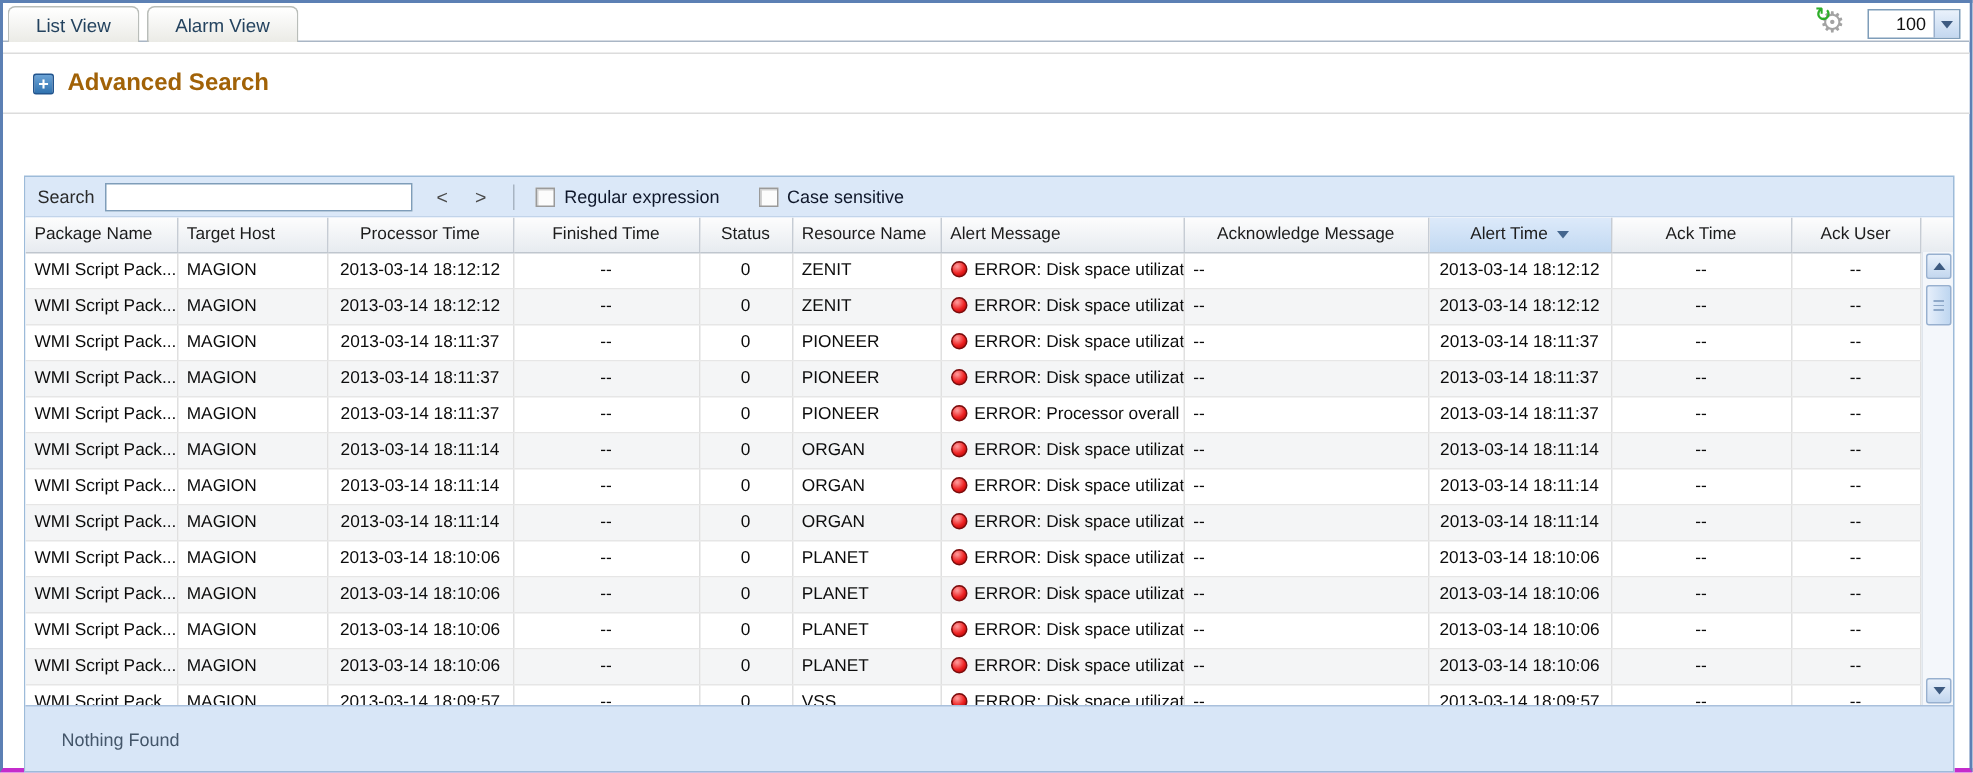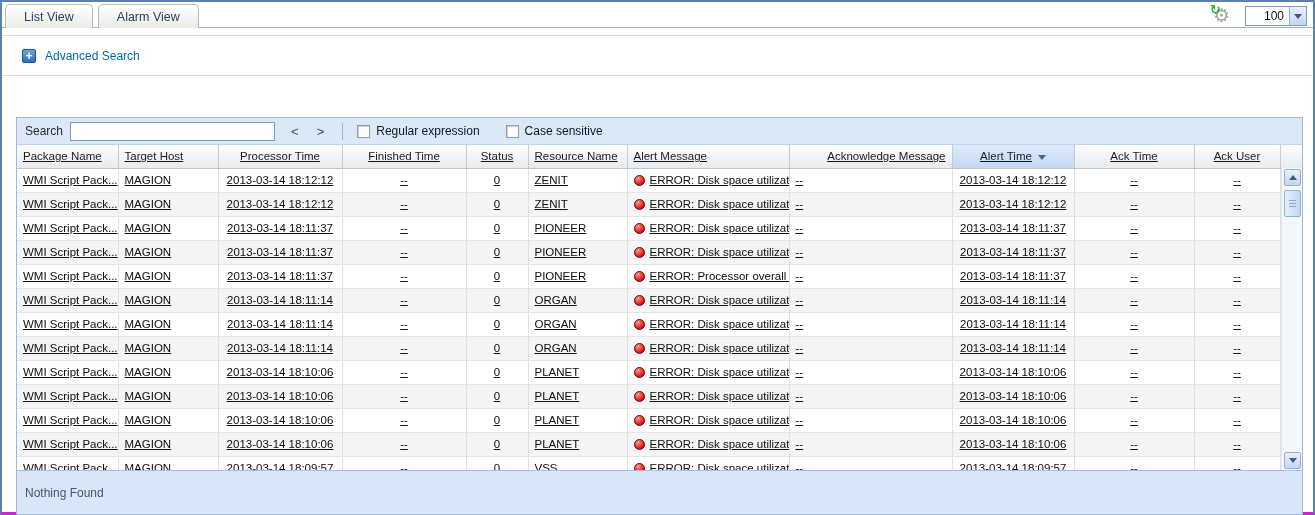--- a/index.html
+++ b/index.html
@@ -30,21 +30,21 @@
   .chev { width: 0; height: 0; border-left: 4px solid transparent; border-right: 4px solid transparent;
     border-top: 5px solid #3d5a80; }
 
   
   .filterbar { position: absolute; top: 33px; left: 0; right: 0; height: 41px;
     border-top: 1px solid #dcdcdc; border-bottom: 1px solid #dcdcdc; background: #fff;
     display: flex; align-items: center; }
   .plus-icon { width: 14px; height: 14px; margin-left: 20px; border: 1px solid #22558e; border-radius: 2px;
     background: linear-gradient(#6ba3d6, #3173b0); color: #fff; font-weight: bold; font-size: 12px;
     line-height: 12px; text-align: center; cursor: pointer; }
-  .adv-label { margin-left: 9px; font-size: 12px; font-weight: normal; color: #0369a1; cursor: pointer; }
+  .adv-label { margin-left: 9px; font-size: 16px; font-weight: bold; color: #a16207; cursor: pointer; }
   .filter-right { margin-left: auto; display: flex; align-items: center; }
   .rns-label { font-size: 12px; font-weight: bold; color: #253c55; margin-right: 7px; }
   .rns-combo { width: 150px; height: 22px; border: 1px solid #a3b4c6; background: #fff;
     display: flex; align-items: center; }
   .rns-combo input { flex: 1; border: none; outline: none; height: 100%; padding: 0 4px; font-size: 12px;
     font-family: inherit; min-width: 0; }
   .showall-btn { margin-left: 16px; width: 77px; height: 23px; border: 1px solid #0a4a96; border-radius: 3px;
     background: linear-gradient(#5d9fdd 0%, #2e76c0 48%, #1258a9 52%, #1b63b4 100%);
     color: #fff; font-weight: bold; font-size: 12px; text-align: center; line-height: 21px; cursor: pointer;
     text-shadow: 0 1px 1px #0a3a78; }
@@ -66,21 +66,21 @@
   .search-input { width: 205px; height: 19px; border: 1px solid #7f9db9; background: #fff;
     font-family: inherit; font-size: 12px; padding: 0 3px; outline: none; }
   .nav-btn { margin-left: 14px; font-size: 13px; color: #4a4a4a; cursor: pointer; padding: 0 2px; }
   .vdiv { width: 1px; height: 17px; background: #a8b4c2; margin: 0 14px 0 16px; }
   .chk { width: 13px; height: 13px; border: 1px solid #9a9a9a; background: #fcfcfc;
     box-shadow: inset 1px 1px 0 #d2d2d2; margin-right: 6px; cursor: pointer; flex: none; }
   .chk-label { font-size: 12px; color: #0f172a; margin-right: 26px; }
 
   
   .table-viewport { position: relative; height: 325px; flex: none; overflow: hidden; background: #fff; }
-  table { border-collapse: collapse; table-layout: fixed; width: 1285px; text-decoration: underline; }
+  table { border-collapse: collapse; table-layout: fixed; width: 1285px; }
   thead th { height: 23px; background: linear-gradient(#fdfdfd, #e7ebf0);
     border-right: 1px solid #c6ccd4; border-bottom: 1px solid #bfc6ce;
     font-weight: normal; font-size: 11.5px; color: #1c1c1c; padding: 0 6px; white-space: nowrap;
     overflow: hidden; cursor: pointer; }
   thead th.sorted { background: linear-gradient(#ddeafa, #c2d9f2); }
   thead th.scroll-spacer { border-right: none; cursor: default; }
   tbody td { height: 24px; border-right: 1px solid #e0e0e0; border-bottom: 1px solid #e6e6e6;
     padding: 0 6px; white-space: nowrap; overflow: hidden; font-size: 11.5px; color: #0c0c0c; }
   tbody tr:nth-child(even) td { background: #f4f5f6; }
   tbody tr:nth-child(odd) td { background: #ffffff; }
@@ -103,21 +103,21 @@
   .chev-up { width: 0; height: 0; border-left: 4px solid transparent; border-right: 4px solid transparent;
     border-bottom: 5px solid #3d5a80; }
   .sb-thumb { position: absolute; left: 2px; top: 22px; width: 17px; height: 27px;
     border: 1px solid #97b0cf; border-radius: 2px; background: linear-gradient(to right, #e6effb, #bed6f0);
     cursor: grab; }
   .sb-thumb::after { content: ""; position: absolute; left: 4px; right: 4px; top: 9px; height: 8px;
     background: repeating-linear-gradient(#8fa9c9 0 1px, transparent 1px 3px); }
 
   
   .statusbar { flex: 1; background: #d8e6f7; border-top: 1px solid #a9c0dc;
-    display: flex; align-items: center; padding-left: 8px; font-size: 12px; color: #44566a; }
+    display: flex; align-items: center; padding-left: 24px; font-size: 12px; color: #44566a; }
 </style>
 </head>
 <body>
 
 <div class="frame">
 
   <div class="tabbar">
     <div class="tabs">
       <div class="tab">
         <span>List View</span>
@@ -165,21 +165,21 @@
       <table>
         <thead>
           <tr>
               <th style="width: 101px; text-align: left;"><span>Package Name</span></th>
               <th style="width: 100px; text-align: left;"><span>Target Host</span></th>
               <th style="width: 124px; text-align: center;"><span>Processor Time</span></th>
               <th style="width: 124px; text-align: center;"><span>Finished Time</span></th>
               <th style="width: 62px; text-align: center;"><span>Status</span></th>
               <th style="width: 99px; text-align: left;"><span>Resource Name</span></th>
               <th style="width: 162px; text-align: left;"><span>Alert Message</span></th>
-              <th style="width: 163px; text-align: right;"><span>Acknowledge Message</span></th>
+              <th style="width: 163px; text-align: center;"><span>Acknowledge Message</span></th>
               <th class="sorted" style="width: 122px; text-align: center;"><span>Alert Time</span><span class="sort-arrow"></span></th>
               <th style="width: 120px; text-align: center;"><span>Ack Time</span></th>
               <th style="width: 86px; text-align: center;"><span>Ack User</span></th>
               <th class="scroll-spacer" style="width: 22px;"></th>
             </tr>
         </thead>
         <tbody>
             <tr>
               <td style="text-align: left;"><span>WMI Script Pack...</span></td>
               <td style="text-align: left;"><span>MAGION</span></td>

